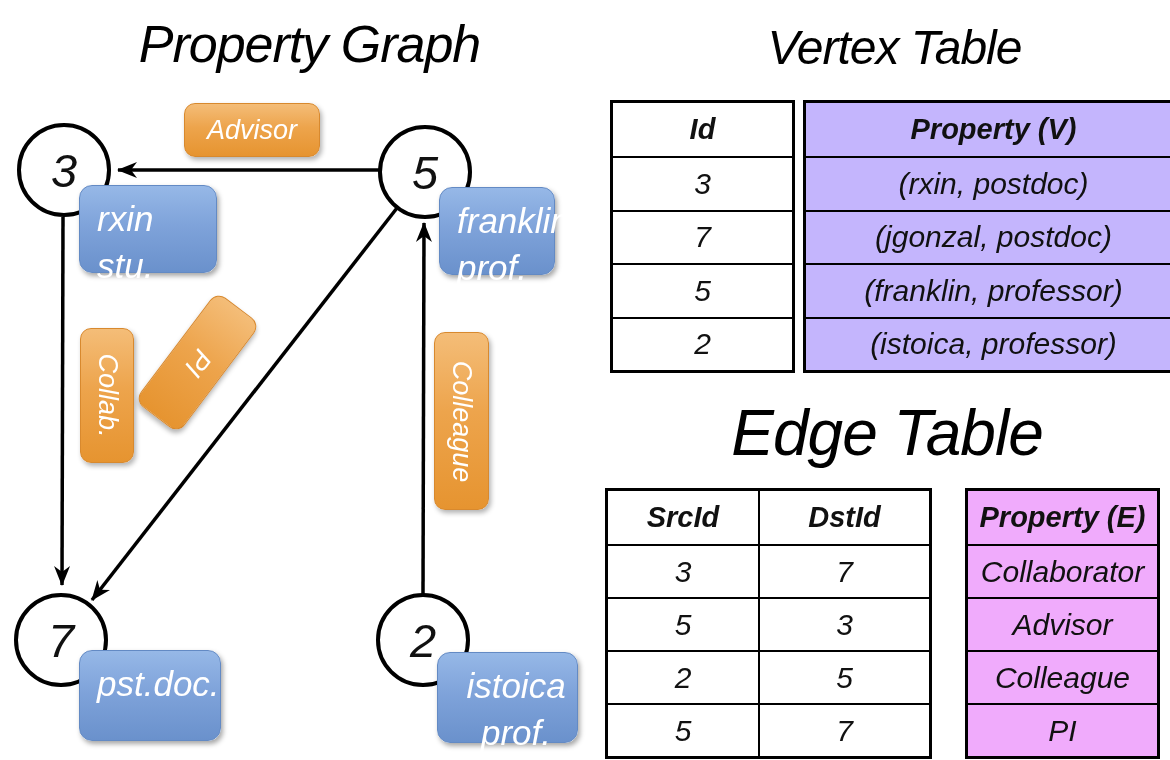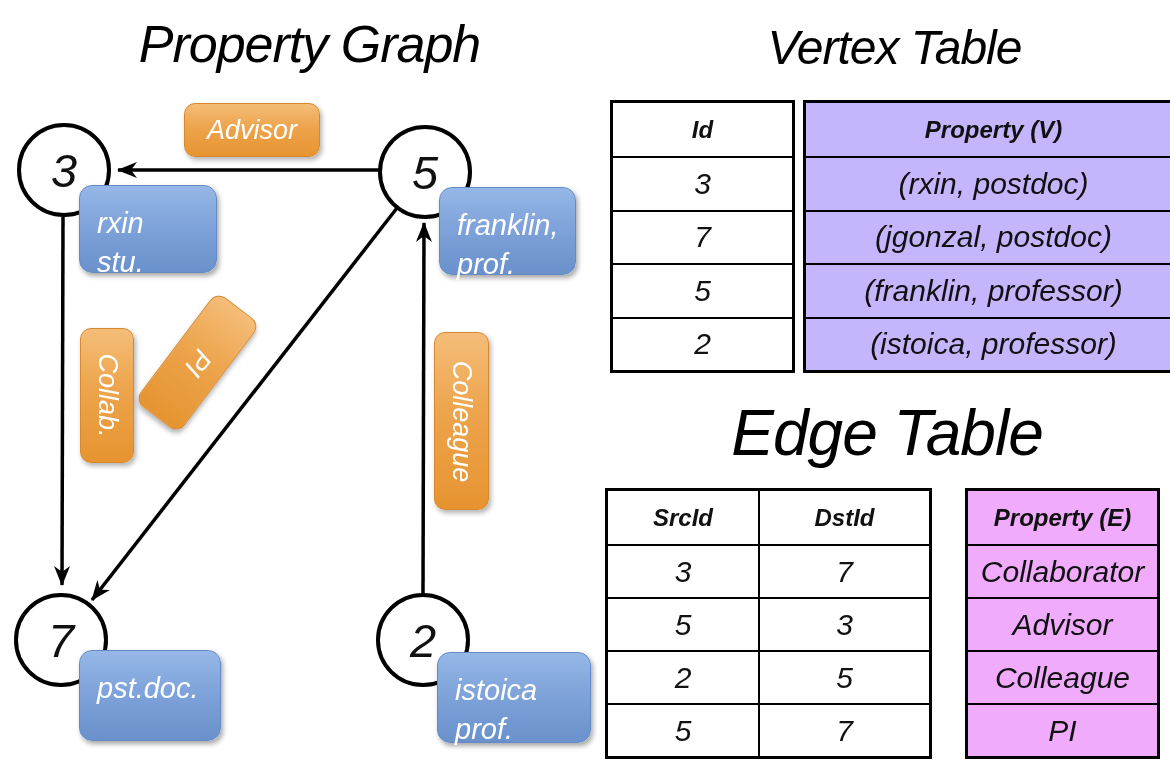--- a/index.html
+++ b/index.html
@@ -24,28 +24,28 @@
   .n3 { left: 0px;   top: 123px; }
   .n5 { left: 361px; top: 125px; }
   .n7 { left: -3px;  top: 593px; }
   .n2 { left: 359px; top: 593px; }
 
   .bbox {
     position: absolute; border-radius: 13px;
     background: linear-gradient(180deg, #96b8e7 0%, #7fa3da 45%, #6a91cc 100%);
     border: 1px solid #638ac4;
     box-shadow: 2px 3px 5px rgba(0,0,0,0.35);
-    color: #fff; font-size: 29px; line-height: 1.33;
-    padding: 18px 0 0 17px;
+    color: #fff; font-size: 35px; line-height: 1.33;
+    padding: 10px 0 0 17px;
   }
   .bbox span { display: block; white-space: nowrap; }
   .b-rxin     { left: 62px;  top: 185px; width: 138px; height: 88px; }
-  .b-franklin { left: 422px; top: 187px; width: 137px; height: 88px; }
+  .b-franklin { left: 422px; top: 187px; width: 116px; height: 88px; }
   .b-jgonzal  { left: 62px;  top: 650px; width: 142px; height: 91px; }
-  .b-istoica  { left: 420px; top: 652px; width: 154px; height: 91px; }
+  .b-istoica  { left: 420px; top: 652px; width: 141px; height: 91px; text-align: center; }
 
   .obox {
     position: absolute; border-radius: 11px;
     background: linear-gradient(180deg, #f4bd78 0%, #eda44c 45%, #e69430 100%);
     border: 1px solid #d8892e;
     box-shadow: 2px 3px 5px rgba(0,0,0,0.3);
     color: #fff; display: flex; align-items: center; justify-content: center;
     font-size: 27px;
   }
   .o-advisor   { left: 167px; top: 103px; width: 136px; height: 54px; }
@@ -61,21 +61,21 @@
 
   .subtbl {
     border: 3px solid #000; background: #fff; height: 100%;
     display: grid; grid-template-rows: repeat(5, 1fr);
   }
   .cell {
     display: flex; align-items: center; justify-content: center;
     font-size: 30px; color: #111; border-top: 2px solid #000; white-space: nowrap;
   }
   .cell.first { border-top: none; }
-  .cell.hdr { font-weight: bold; font-size: 24px; }
+  .cell.hdr { font-weight: bold; font-size: 29px; }
 
   .vt-id   { width: 185px; margin-right: 8px; }
   .vt-prop { flex: 1; }
   .vt-prop .cell { background: #c4b5fd; }
 
   .et-left { width: 327px; margin-right: 7px; grid-template-columns: 150px 1fr; }
   .et-left .cell.dst { border-left: 2px solid #000; }
   .et-prop { flex: 1; }
   .et-prop .cell { background: #f0abfc; }
 </style>

